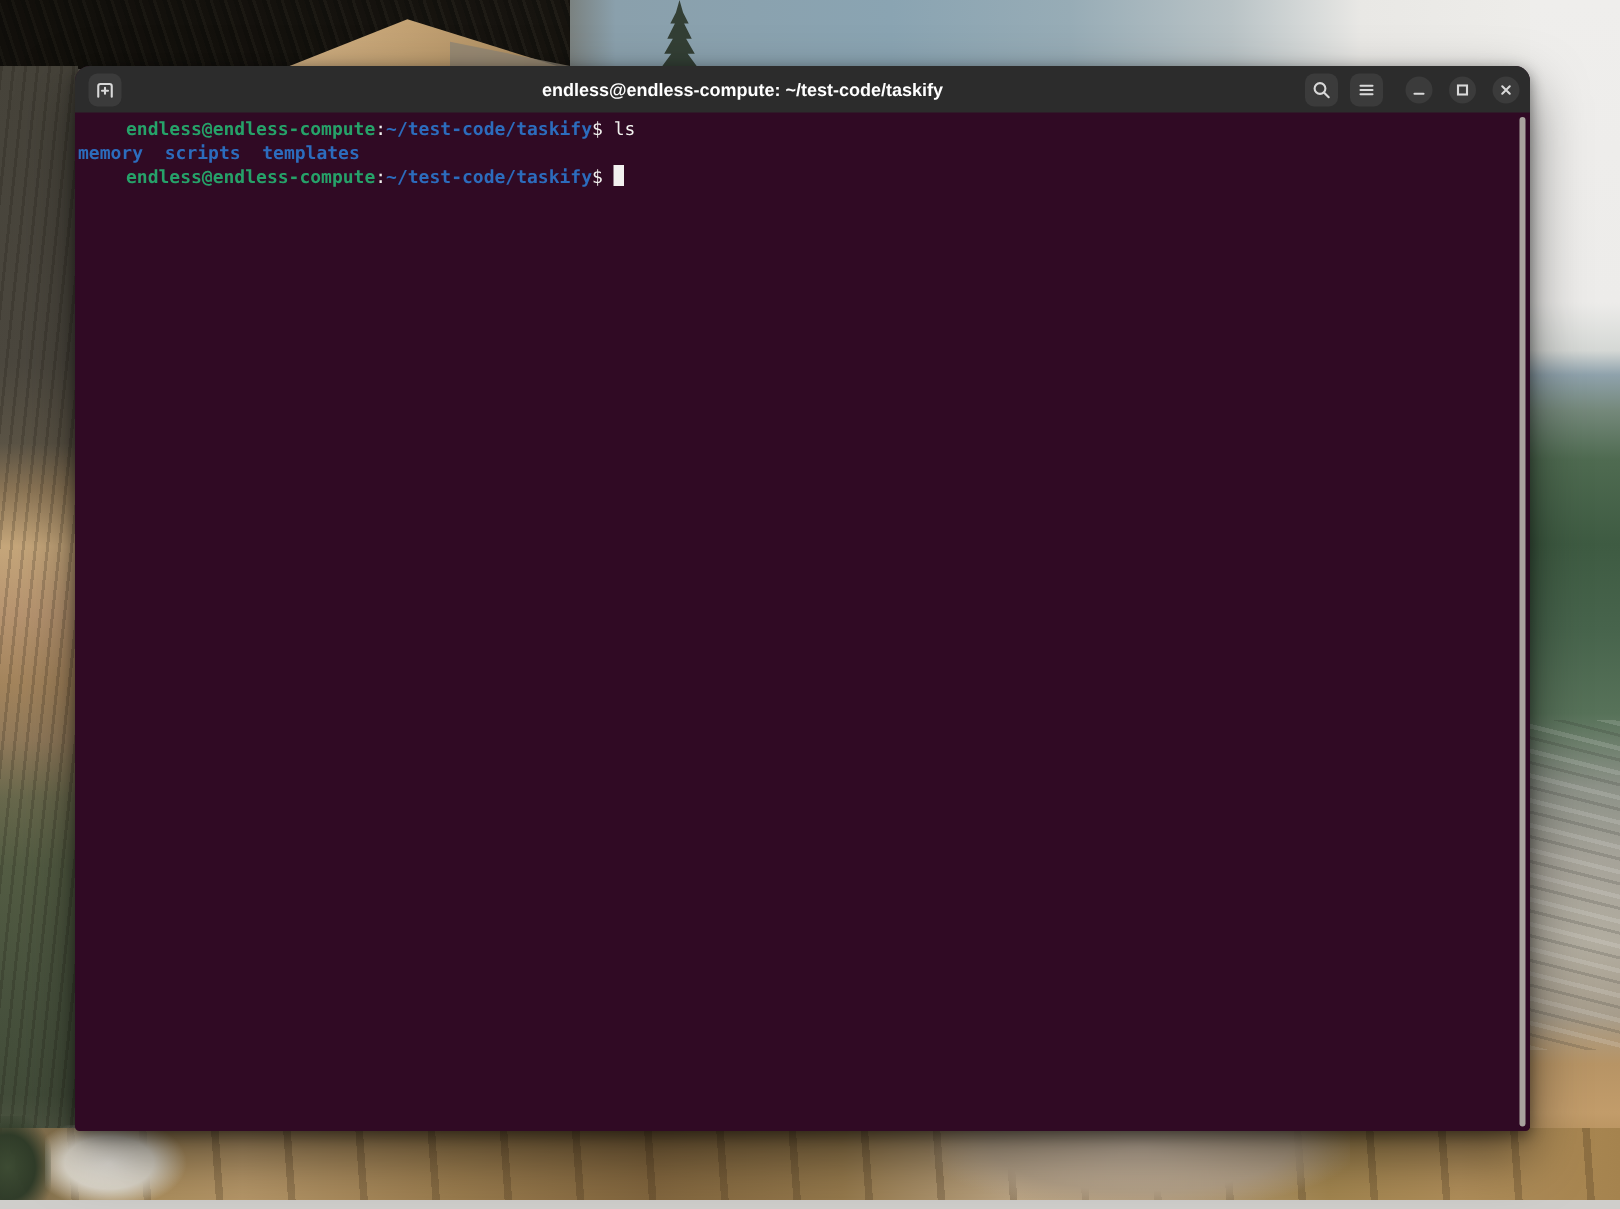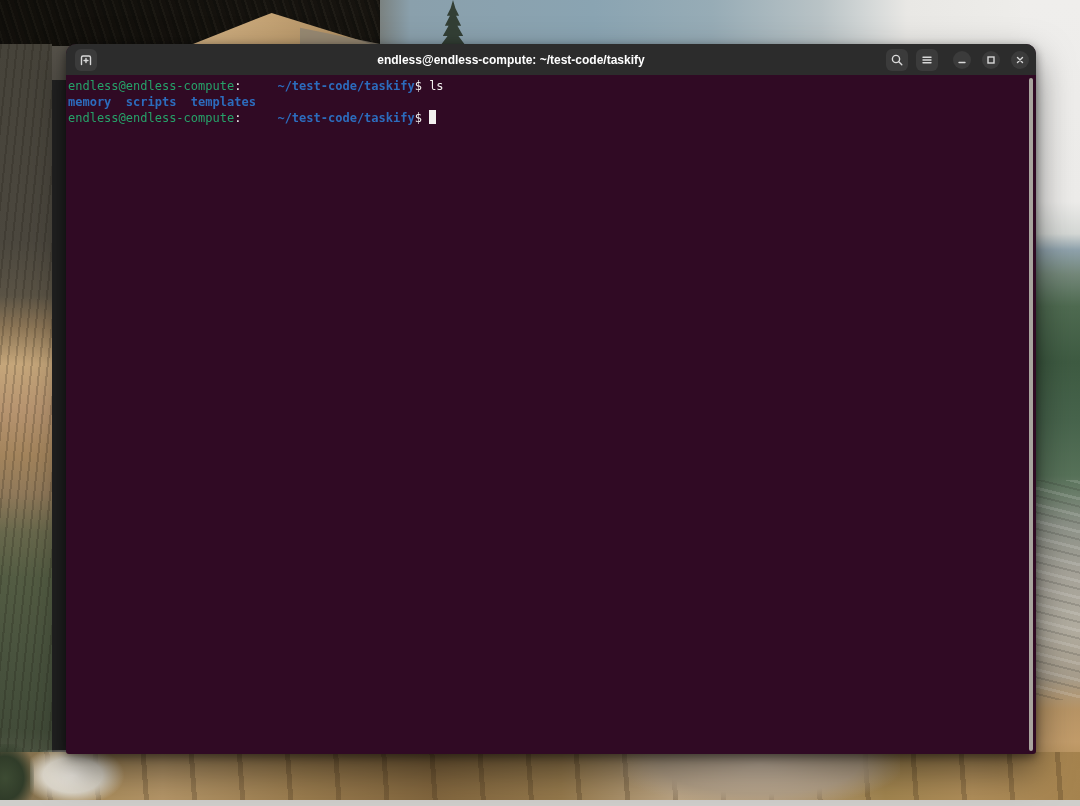--- a/index.html
+++ b/index.html
@@ -40,21 +40,21 @@
     background:repeating-linear-gradient(86deg,rgba(52,36,18,.45) 0 5px,transparent 5px 48px); }
   .bg-rock { position:absolute; left:620px; top:750px; width:280px; height:56px;
     background:radial-gradient(ellipse at 50% 25%,#cdbba6 0%,#b5a289 50%,rgba(181,162,137,0) 74%); }
   .bg-bird { position:absolute; left:30px; top:750px; width:95px; height:56px;
     background:radial-gradient(ellipse at 45% 45%,#efebe3 0%,#dcd6c9 40%,rgba(220,214,201,0) 70%); }
   .bg-plant { position:absolute; left:0; top:744px; width:34px; height:62px;
     background:radial-gradient(ellipse at 15% 55%,#3d4b33 0%,#303c29 45%,rgba(48,60,41,0) 78%); }
   .bg-edgebar { position:absolute; left:0; top:800px; width:1080px; height:6px; background:#cfcecb; }
 
   
-  .window { position:absolute; left:66px; top:44px; width:970px; height:710px;
+  .window { position:absolute; left:50px; top:44px; width:970px; height:710px;
     border-radius:10px 10px 3px 3px; overflow:hidden; background:var(--term-bg,#300a24);
     box-shadow:0 16px 36px rgba(0,0,0,.5), 0 3px 10px rgba(0,0,0,.45); }
   .header { position:relative; height:31px; background:var(--header-bg,#2c2c2c);
     display:flex; align-items:center; }
   .win-title { position:absolute; left:120px; right:200px; text-align:center;
     color:var(--title-color,#ffffff); font-size:12px; font-weight:bold;
     white-space:nowrap; overflow:hidden; pointer-events:none; }
   .btn-sq { width:22px; height:22px; border-radius:6px; background:var(--btn-bg,#3b3b3b);
     display:flex; align-items:center; justify-content:center; }
   .btn-ci { width:18px; height:18px; border-radius:50%; background:var(--btn-bg,#3b3b3b);
@@ -62,22 +62,22 @@
   .newtab { margin-left:9px; }
   .hctrl { position:absolute; right:7px; display:flex; align-items:center; }
   .hctrl .gap-s { width:8px; } .hctrl .gap-l { width:15px; } .hctrl .gap-m { width:11px; }
   .hicon { stroke:#d9d9d9; fill:none; stroke-width:1.4; stroke-linecap:round; }
 
   
   .term { position:absolute; left:0; top:31px; right:0; bottom:0;
     padding:4px 8px 0 2px; font-family:"DejaVu Sans Mono","Liberation Mono",monospace;
     font-size:12px; line-height:15.5px; white-space:pre; }
   .tline { height:15.5px; }
-  .seg-user { color:var(--c-user,#26a269); font-weight:normal; }
-  .seg-path { color:var(--c-path,#2c6cbd); font-weight:bold;margin-left:36px; }
+  .seg-user { color:var(--c-user,#26a269); font-weight:bold;margin-left:32px; }
+  .seg-path { color:var(--c-path,#2c6cbd); font-weight:bold; }
   .seg-dir  { color:var(--c-path,#2c6cbd); font-weight:bold;margin-top:20px; }
   .seg-plain{ color:var(--c-text,#f2f1ef); }
   .seg-cursor { display:inline-block; width:7px; height:14px;
     background:var(--c-text,#f2f1ef); vertical-align:-2px; }
   .scrollbar { position:absolute; right:3px; top:34px; bottom:3px; width:4px;
     border-radius:2px; background:var(--scrollbar,#a9a49e); }
 </style>
 </head>
 <body>
 

